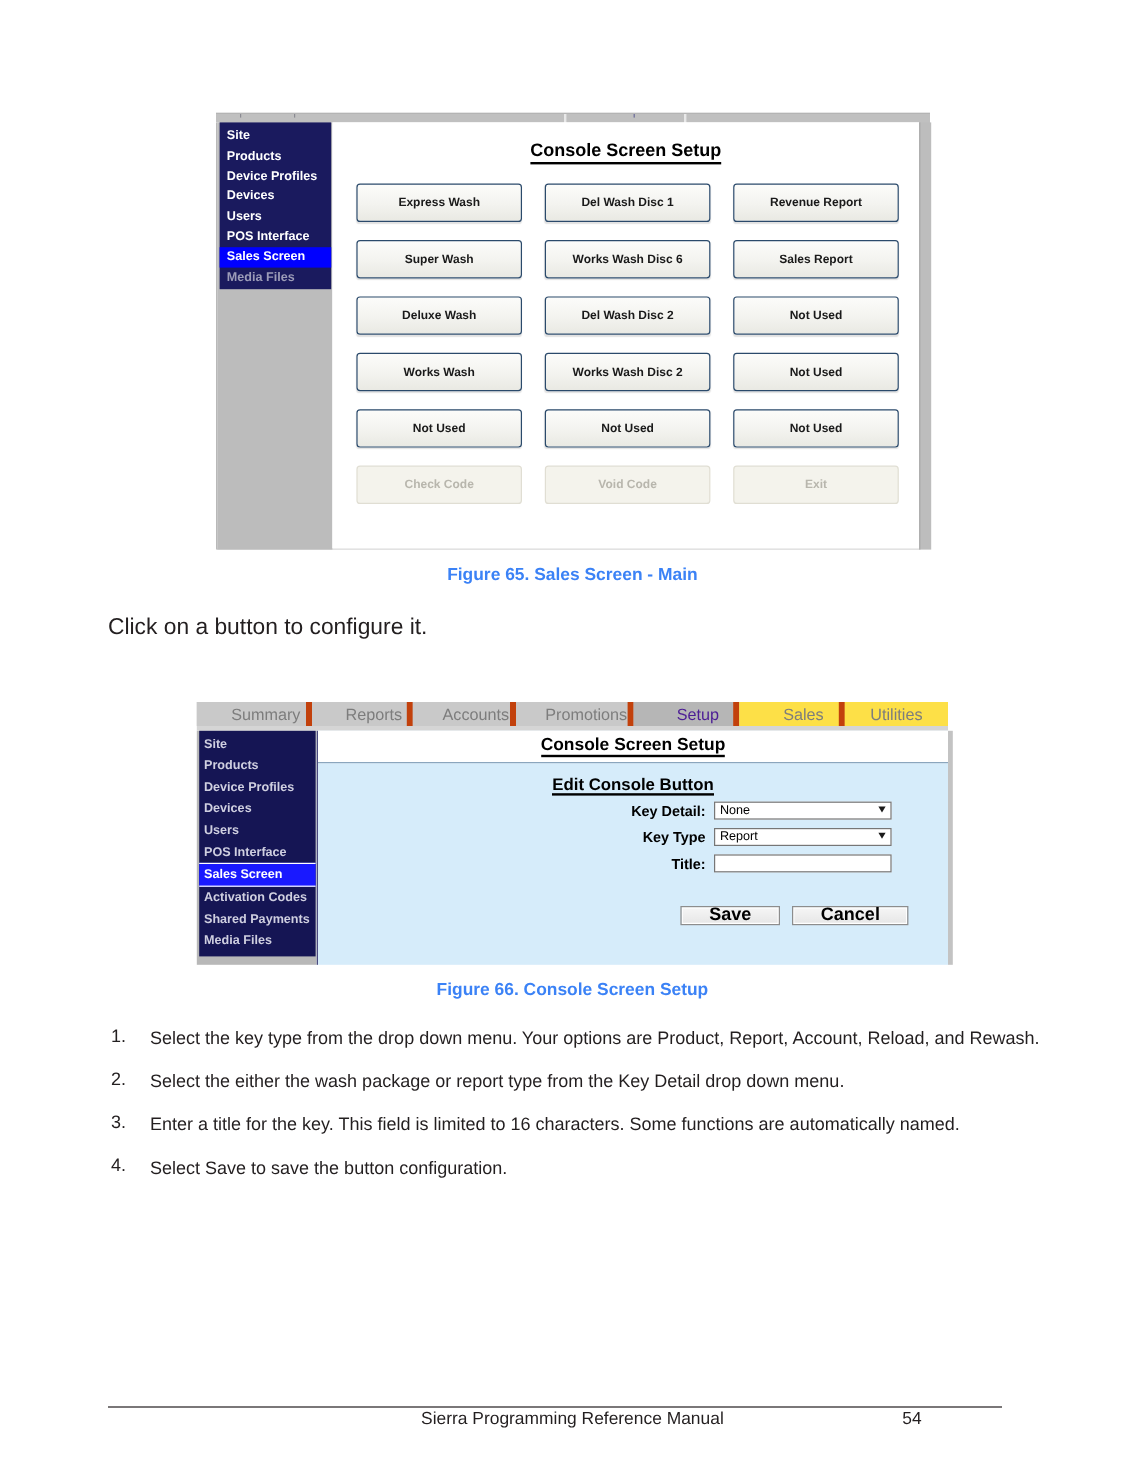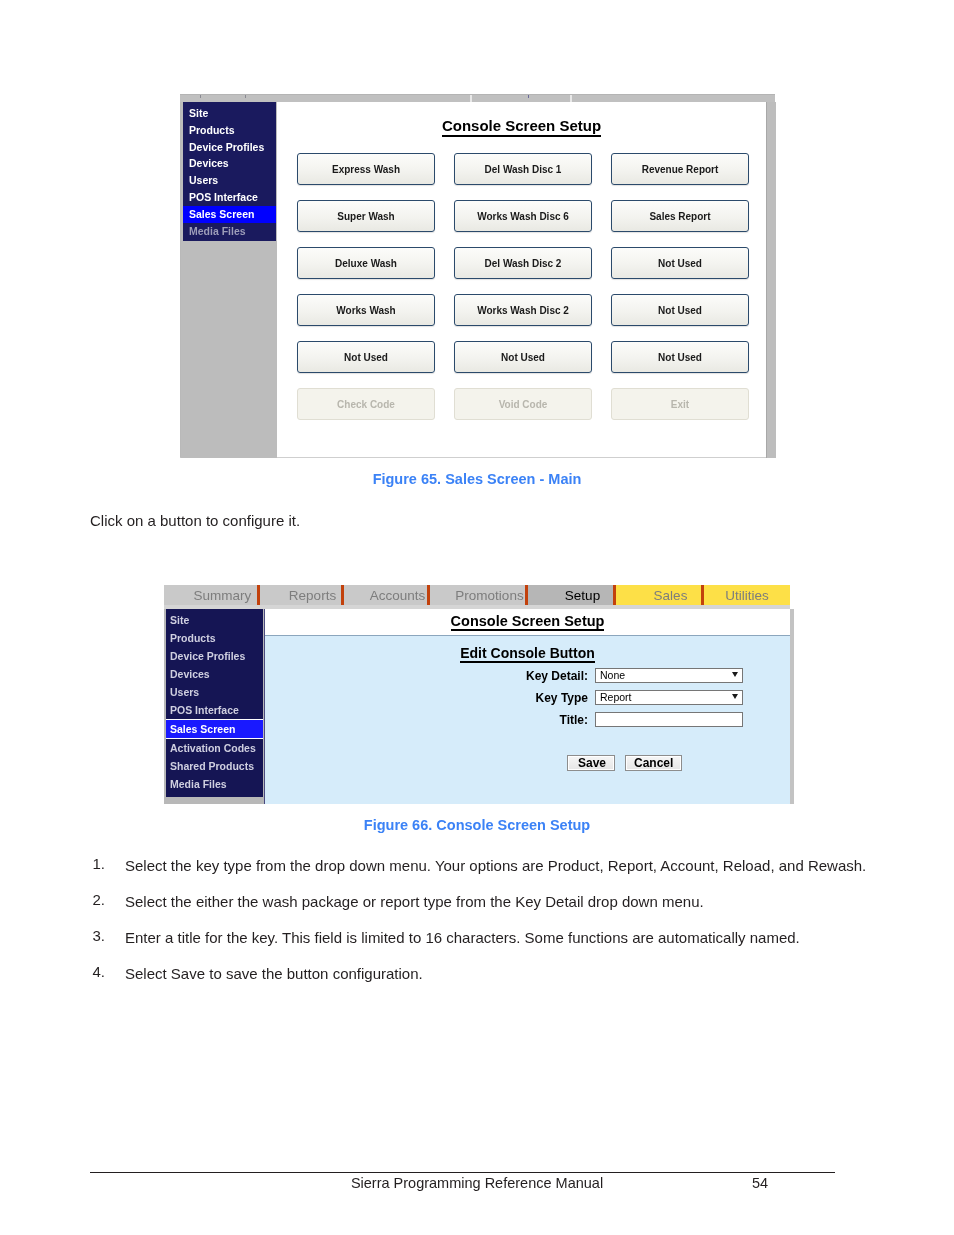--- a/index.html
+++ b/index.html
@@ -148,21 +148,21 @@
     position: absolute;
     width: 100%;
     text-align: center;
     font-family: "Liberation Sans", sans-serif;
     font-size: 14.5px;
     font-weight: bold;
     color: #3b82f6;
   }
   .para {
     position: absolute;
-    font-size: 15px;
+    font-size: 19px;
     color: #231f20;
   }
 
   
   .fig2 {
     position: absolute;
     left: 164px;
     top: 585px;
     width: 626px;
     height: 219px;
@@ -185,24 +185,24 @@
     justify-content: center;
     box-sizing: border-box;
     background: #c9c9c9;
     white-space: nowrap;
   }
   .fig2-tabs .tab.lightbg {
     background: #fde047;
   }
   .fig2-tabs .tab.active {
     background: #b6b6b6;
-    color: #000000;
+    color: #4c1d95;
   }
   .fig2-tabs .tab.sep {
-    border-right: 3px solid #c2410c;
+    border-right: 5px solid #c2410c;
     padding-left: 24px;
   }
   .fig2-under {
     position: absolute;
     left: 0; top: 20px;
     width: 626px; height: 4px;
     background: #d5d5d5;
   }
   .fig2-body {
     position: absolute;
@@ -324,29 +324,29 @@
   .fig2-actions {
     margin-top: 28px;
     padding-left: 302px;
     display: flex;
     gap: 10px;
   }
   .fbtn {
     min-width: 48px;
     height: 16px;
     line-height: 14px;
-    text-align: right;
-    font-size: 12px;
+    text-align: left;
+    font-size: 15px;
     font-weight: bold;
     color: #000;
     background: linear-gradient(to bottom,#f6f6f6 0%, #e6e6e6 100%);
     border: 1px solid #8d8d8d;
     box-shadow: inset 0 0 0 1px #ffffff;
     box-sizing: border-box;
-    padding: 0 8px;
+    padding: 0 23px;
   }
   .fig2-rightstrip {
     position: absolute;
     left: 626px; top: 24px;
     width: 4px; height: 195px;
     background: #c3c3c3;
   }
 
   
   .footer-rule {
@@ -475,21 +475,21 @@
     <div class="fig2-sidewrap">
       <div class="fig2-nav">
         <div class="nav-item">Site</div>
         <div class="nav-item">Products</div>
         <div class="nav-item">Device Profiles</div>
         <div class="nav-item">Devices</div>
         <div class="nav-item">Users</div>
         <div class="nav-item">POS Interface</div>
         <div class="nav-item sel">Sales Screen</div>
         <div class="nav-item">Activation Codes</div>
-        <div class="nav-item">Shared Products</div>
+        <div class="nav-item">Shared Payments</div>
         <div class="nav-item">Media Files</div>
       </div>
     </div>
 
     <div class="fig2-main">
 
       <div class="fig2-header">
         <span>Console Screen Setup</span>
       </div>
 

